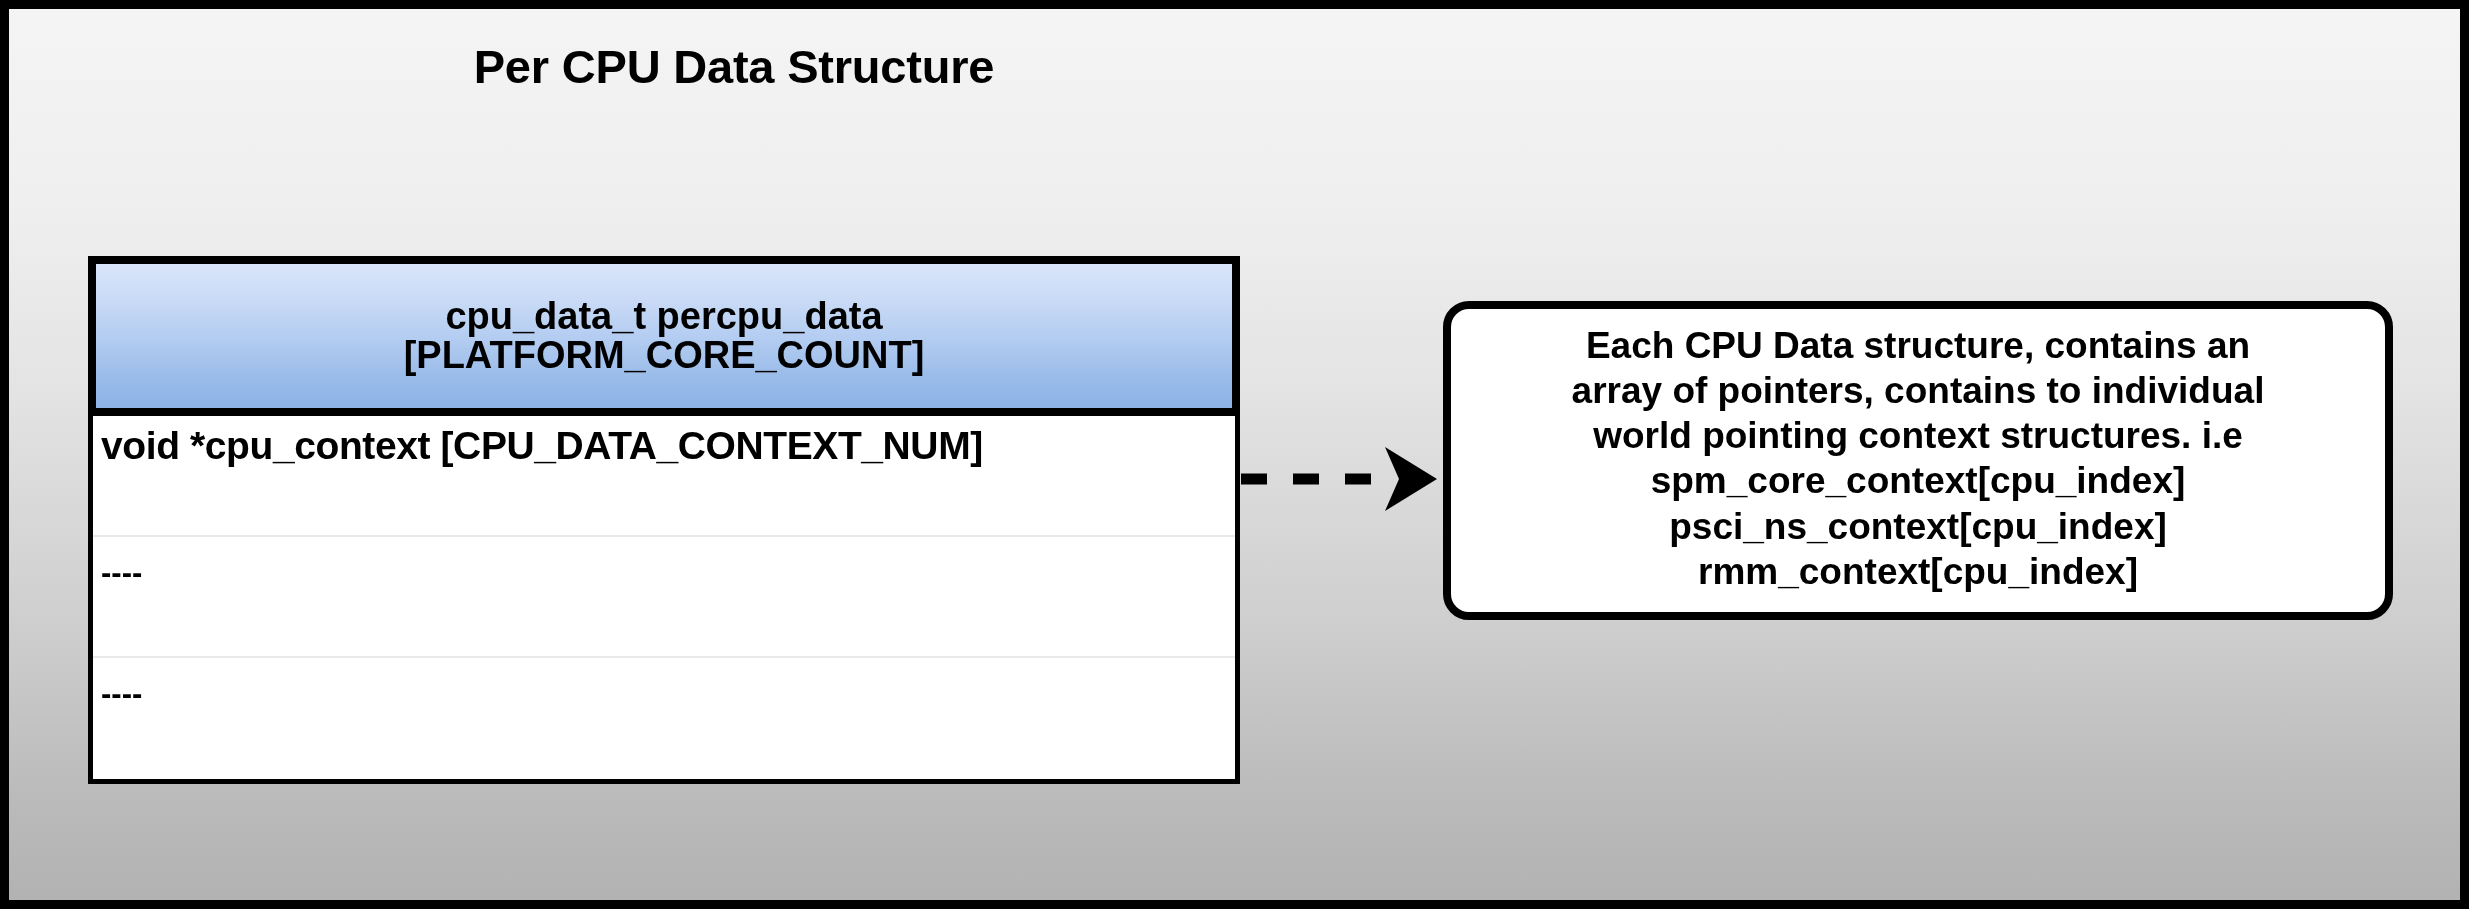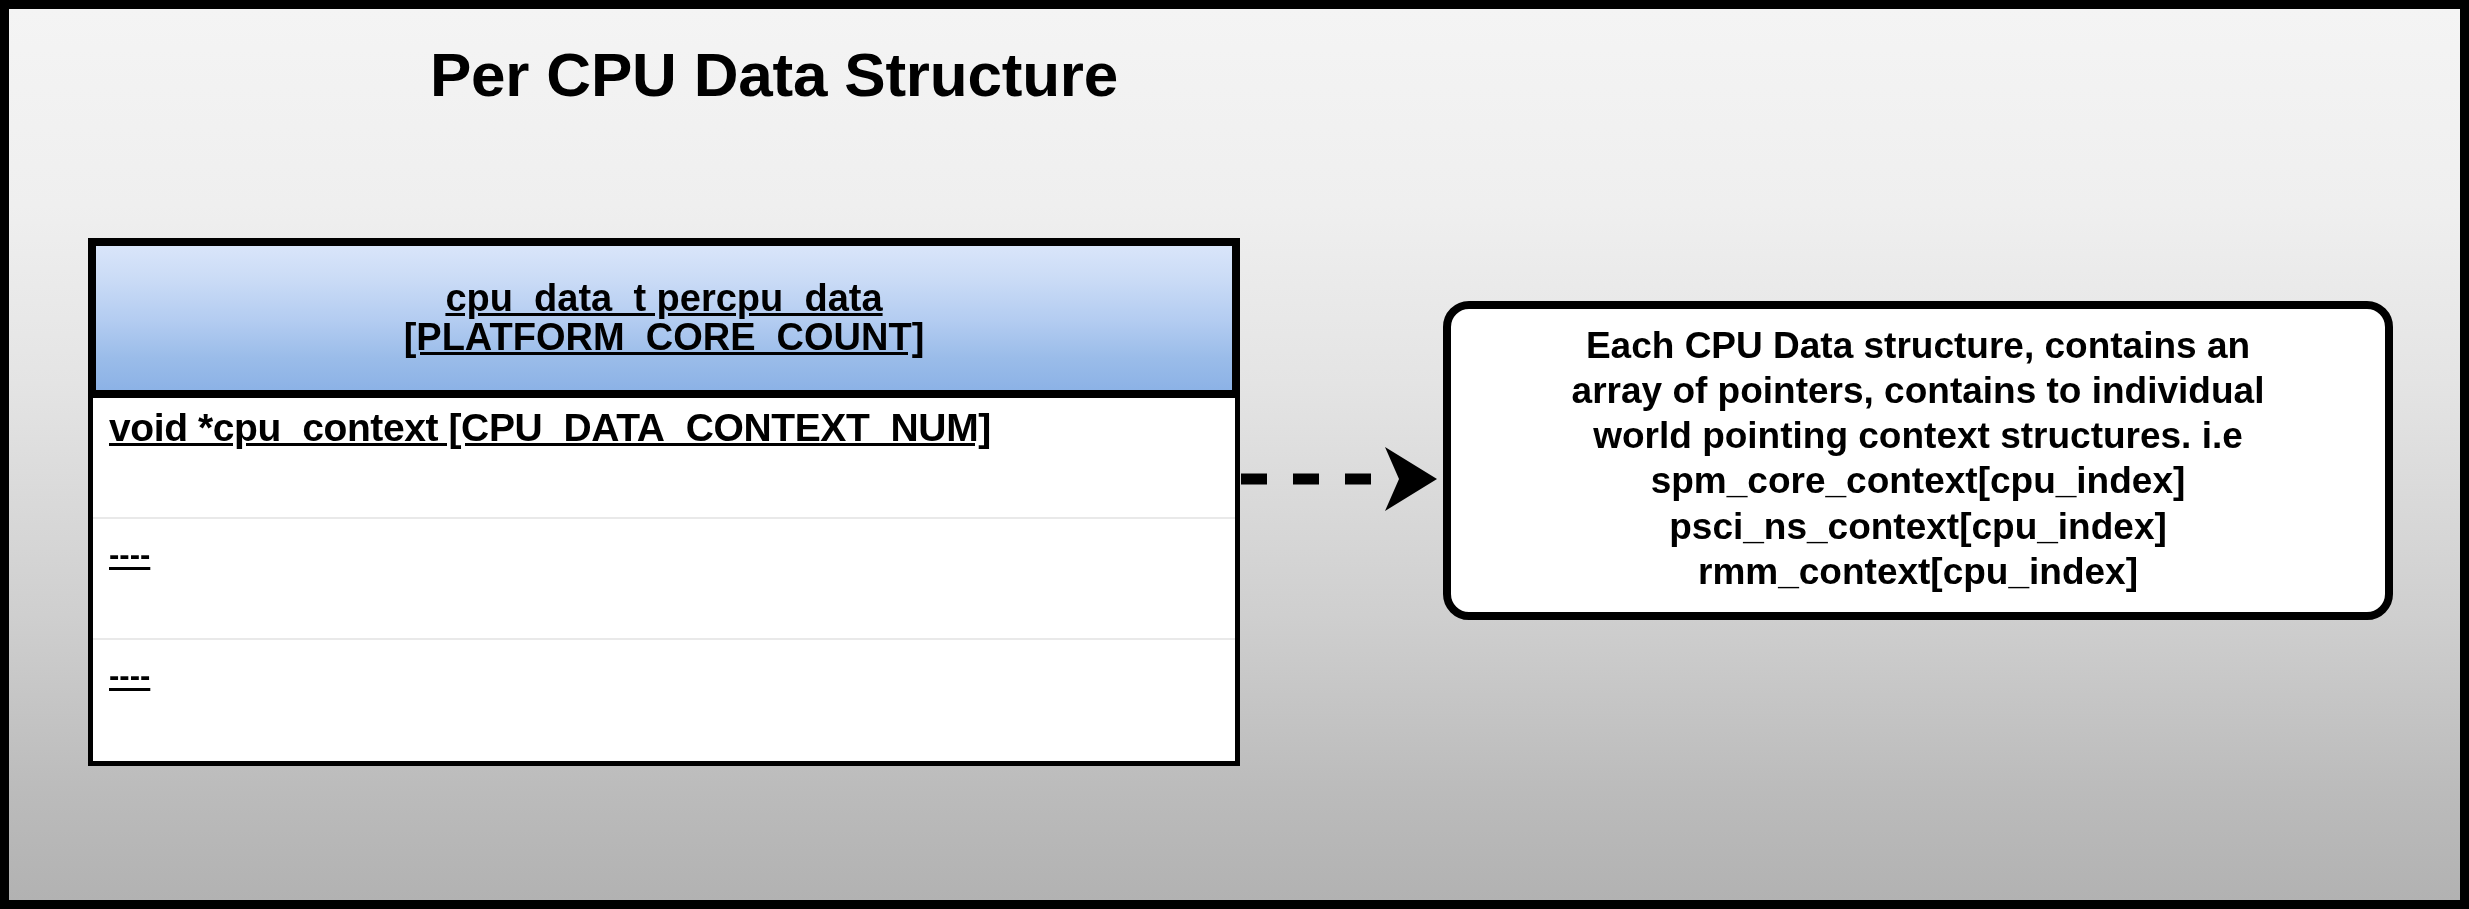--- a/index.html
+++ b/index.html
@@ -18,36 +18,34 @@
     font-family: "Liberation Sans", sans-serif;
   }
 
   
   #diagram-title {
     position: absolute;
     left: 0;
     top: 30px;
     width: 1450px;
     text-align: center;
-    font-size: 62px;
+    font-size: 47px;
     font-weight: bold;
     color: #000000;
     letter-spacing: -0.2px;
     white-space: nowrap;
-    margin-left: 40px;
   }
 
   
   #struct-table {
     position: absolute;
     left: 79px;
-    top: 229px;
+    top: 247px;
     width: 1152px;
     box-sizing: border-box;
-    text-decoration: underline;
   }
 
   #struct-header {
     box-sizing: border-box;
     width: 100%;
     height: 160px;
     border: 8px solid #000000;
     background: linear-gradient(to bottom, #d9e5fa 0%, #cbdcf6 22%, #b3ccf1 52%, #9abce9 78%, #8cb2e6 100%);
     display: flex;
     flex-direction: column;
@@ -67,21 +65,21 @@
     box-sizing: border-box;
     width: 100%;
     border-left: 5px solid #000000;
     border-right: 5px solid #000000;
     border-bottom: 5px solid #000000;
     background: #ffffff;
   }
   .struct-row {
     box-sizing: border-box;
     height: 121px;
-    padding-left: 16px;
+    padding-left: 8px;
     display: flex;
     align-items: flex-start;
     border-bottom: 2px solid #e9e9e9;
   }
   .struct-row:last-child {
     border-bottom: none;
   }
   .struct-row .rowtext {
     font-size: 39px;
     font-weight: bold;

